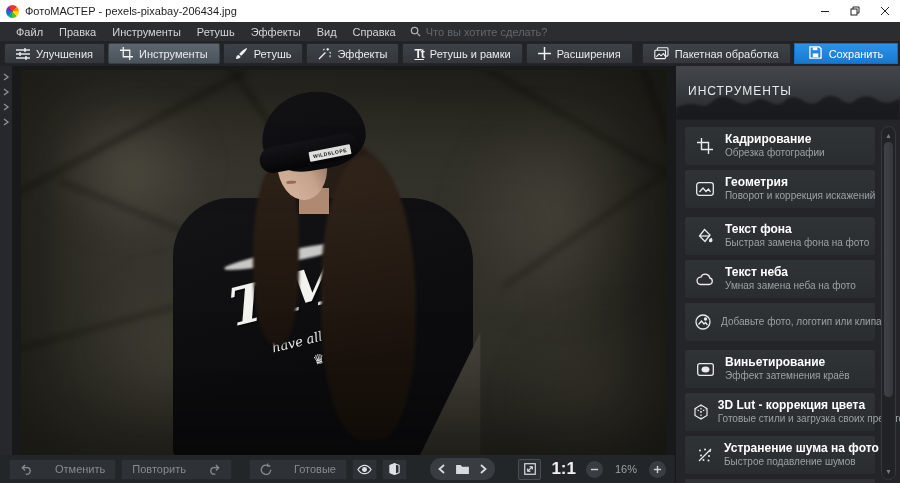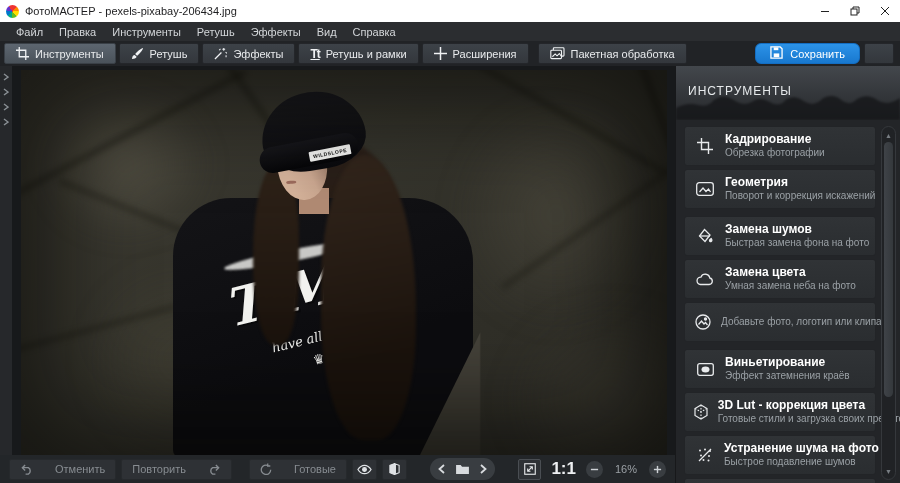--- a/index.html
+++ b/index.html
@@ -28,21 +28,21 @@
   
   .tabbar { height:25px; background:#212326; display:flex; align-items:center; padding:0 4px; flex:0 0 25px; }
   .tab { height:21px; display:flex; align-items:center; gap:6px; padding:0 11px; margin-right:3px;
     background:linear-gradient(#3d4248,#33373c); border:1px solid #24262a; border-radius:2px;
     color:#e9ebed; font-size:11px; cursor:pointer; white-space:nowrap; }
   .tab.active { background:linear-gradient(#5d6670,#4a525a); border-color:#3a4047; }
   .tab .ticon { display:flex; color:#f0f2f4;text-decoration:underline; }
   .tt-glyph { font-weight:bold; font-size:12px; letter-spacing:-1px; }
   .tab-spacer { flex:1; }
   .btn-save { height:21px; display:flex; align-items:center; gap:7px; padding:0 14px; margin-right:4px;
-    background:linear-gradient(#2c93e8,#1878cf); border:1px solid #146ec2; border-radius:6px;
+    background:linear-gradient(#2c93e8,#1878cf); border:1px solid #146ec2; border-radius:0;
     color:#fff; font-size:11px; cursor:pointer; }
   .btn-print { height:21px; display:flex; align-items:center; gap:7px; padding:0 14px; margin-right:2px;
     background:linear-gradient(#3d4248,#33373c); border:1px solid #24262a; border-radius:2px;
     color:#e9ebed; font-size:11px; cursor:pointer; }
 
   
   .main { flex:1; display:flex; min-height:0; }
   .workspace { width:675px; display:flex; flex-direction:column; position:relative; }
   .work-row { flex:1; display:flex; min-height:0; }
   .left-strip { width:12px; background:#26282b; display:flex; flex-direction:column; align-items:center; padding-top:7px; gap:7px; }
@@ -175,23 +175,45 @@
   <div class="menubar">
     <span id="menubar-items" style="display:flex;">
         <span class="menu-item">Файл</span>
         <span class="menu-item">Правка</span>
         <span class="menu-item">Инструменты</span>
         <span class="menu-item">Ретушь</span>
         <span class="menu-item">Эффекты</span>
         <span class="menu-item">Вид</span>
         <span class="menu-item">Справка</span>
       </span>
+    <span class="search-wrap">
+      <span class="search-icon">
+        <svg width="11" height="11" viewBox="0 0 12 12" fill="none" stroke="currentColor" stroke-width="1.4">
+          <circle cx="5" cy="5" r="3.5"></circle>
+            <line x1="8" y1="8" x2="11" y2="11"></line>
+          </svg>
+      </span>
+      <input class="search-input" placeholder="Что вы хотите сделать?" style="">
+    </span>
   </div>
 
   <div class="tabbar">
+    <span class="tab">
+      <span class="ticon">
+        <svg width="14" height="12" viewBox="0 0 14 12" stroke="currentColor" stroke-width="1.4" fill="none">
+          <line x1="0" y1="2" x2="14" y2="2"></line>
+            <line x1="9" y1="0" x2="9" y2="4"></line>
+          <line x1="0" y1="6" x2="14" y2="6"></line>
+            <line x1="4" y1="4" x2="4" y2="8"></line>
+          <line x1="0" y1="10" x2="14" y2="10"></line>
+            <line x1="10" y1="8" x2="10" y2="12"></line>
+          </svg>
+      </span>
+      <span>Улучшения</span>
+    </span>
     <span class="tab active">
       <span class="ticon">
         <svg width="13" height="13" viewBox="0 0 14 14" stroke="currentColor" stroke-width="1.4" fill="none">
           <path d="M3.5 0v10.5H14"></path>
             <path d="M0 3.5h10.5V14"></path>
           </svg>
       </span>
       <span>Инструменты</span>
     </span>
     <span class="tab">
@@ -434,32 +456,32 @@
   </div>
           <div class="tool-card group-gap">
     <span class="tool-icon">
               <svg width="16" height="16" viewBox="0 0 16 16" fill="none" stroke="currentColor" stroke-width="1.3">
                 <path d="M7.5 1.5L13 7l-5 6.5L2.5 8z"></path>
                 <path d="M2.5 8h10.5"></path>
                 <path d="M14.2 10.5c.9 1.3.9 2.3 0 2.9-.9.5-1.7 0-1.7-1 0-.8.8-1.4 1.7-1.9z" fill="currentColor"></path>
               </svg>
             </span>
     <span class="tool-texts">
-      <span class="tool-title">Замена шумов</span>
+      <span class="tool-title">Текст фона</span>
       <span class="tool-sub">Быстрая замена фона на фото</span>
     </span>
   </div>
           <div class="tool-card">
     <span class="tool-icon">
               <svg width="18" height="13" viewBox="0 0 18 13" fill="none" stroke="currentColor" stroke-width="1.3">
                 <path d="M4.5 11.5h8.7a3.3 3.3 0 0 0 .6-6.5A4.6 4.6 0 0 0 5 4.1 3.7 3.7 0 0 0 4.5 11.5z"></path>
               </svg>
             </span>
     <span class="tool-texts">
-      <span class="tool-title">Замена цвета</span>
+      <span class="tool-title">Текст неба</span>
       <span class="tool-sub">Умная замена неба на фото</span>
     </span>
   </div>
           <div class="tool-card">
     <span class="tool-icon">
               <svg width="16" height="16" viewBox="0 0 16 16" fill="none" stroke="currentColor" stroke-width="1.3">
                 <circle cx="8" cy="8" r="7"></circle>
                 <path d="M3.5 10.5L6.5 7l2.5 3 1.5-1.5 2 2.5"></path>
                 <circle cx="10.5" cy="5" r="1" fill="currentColor"></circle>
               </svg>

